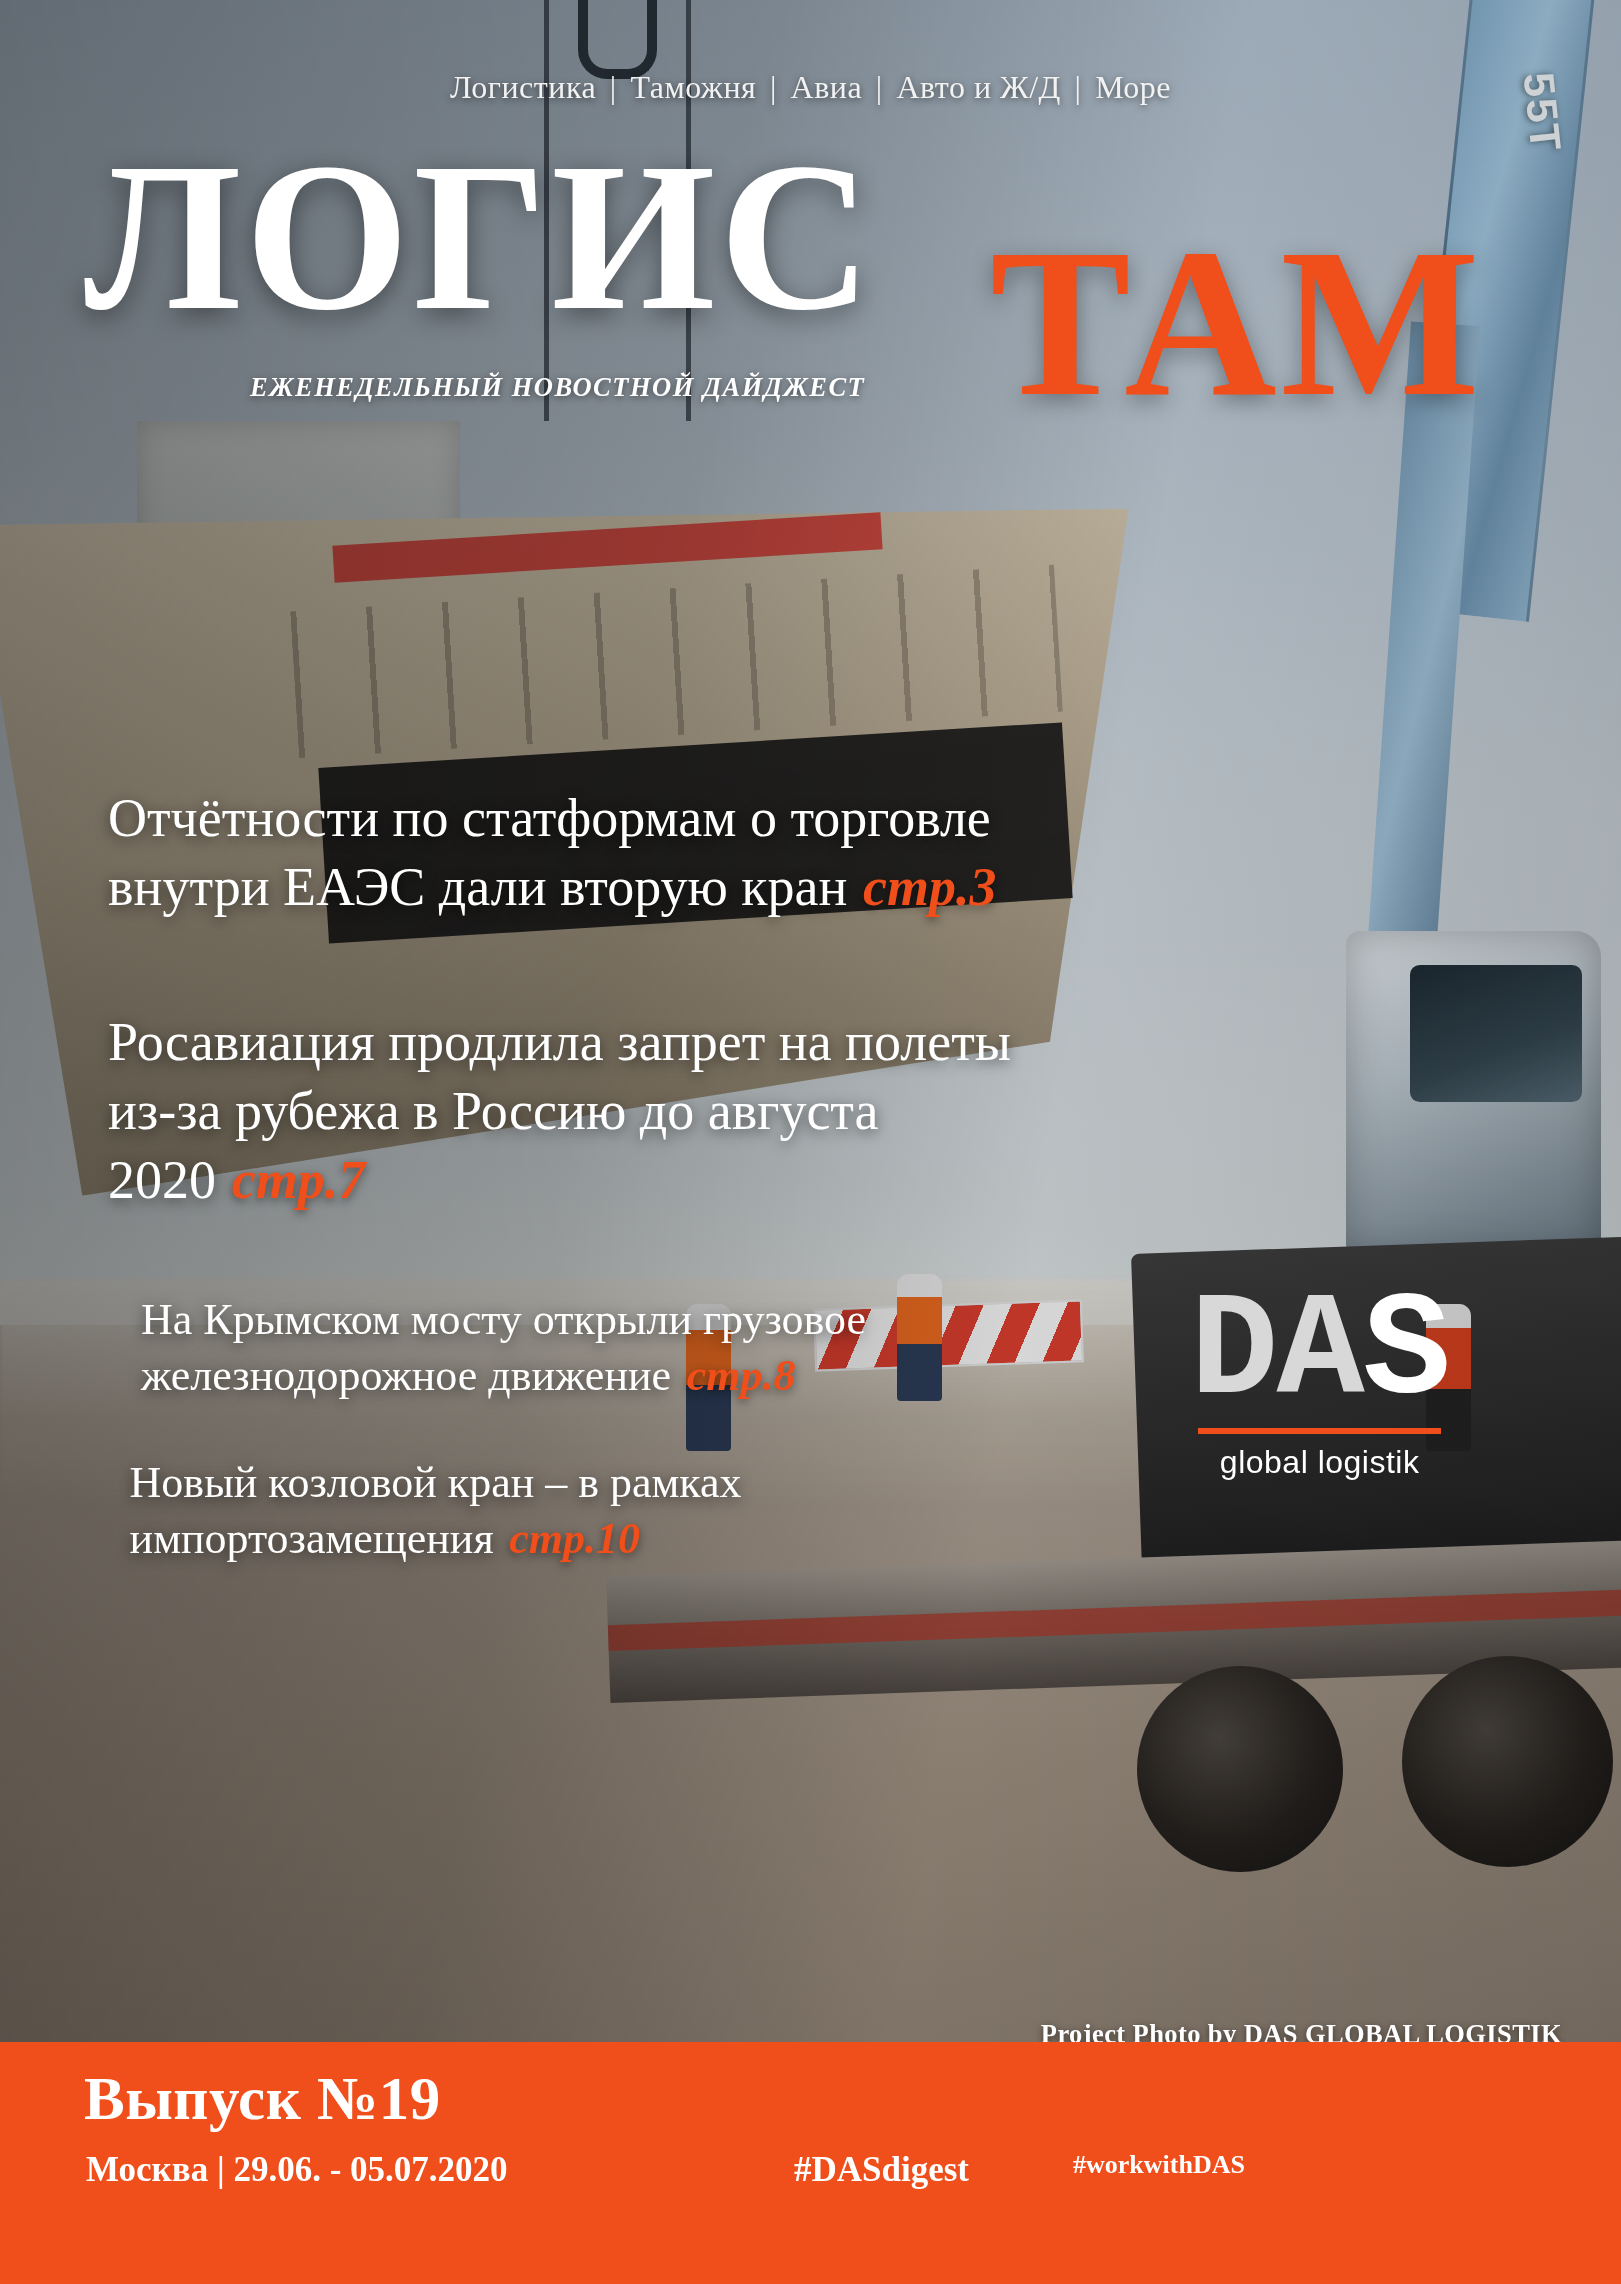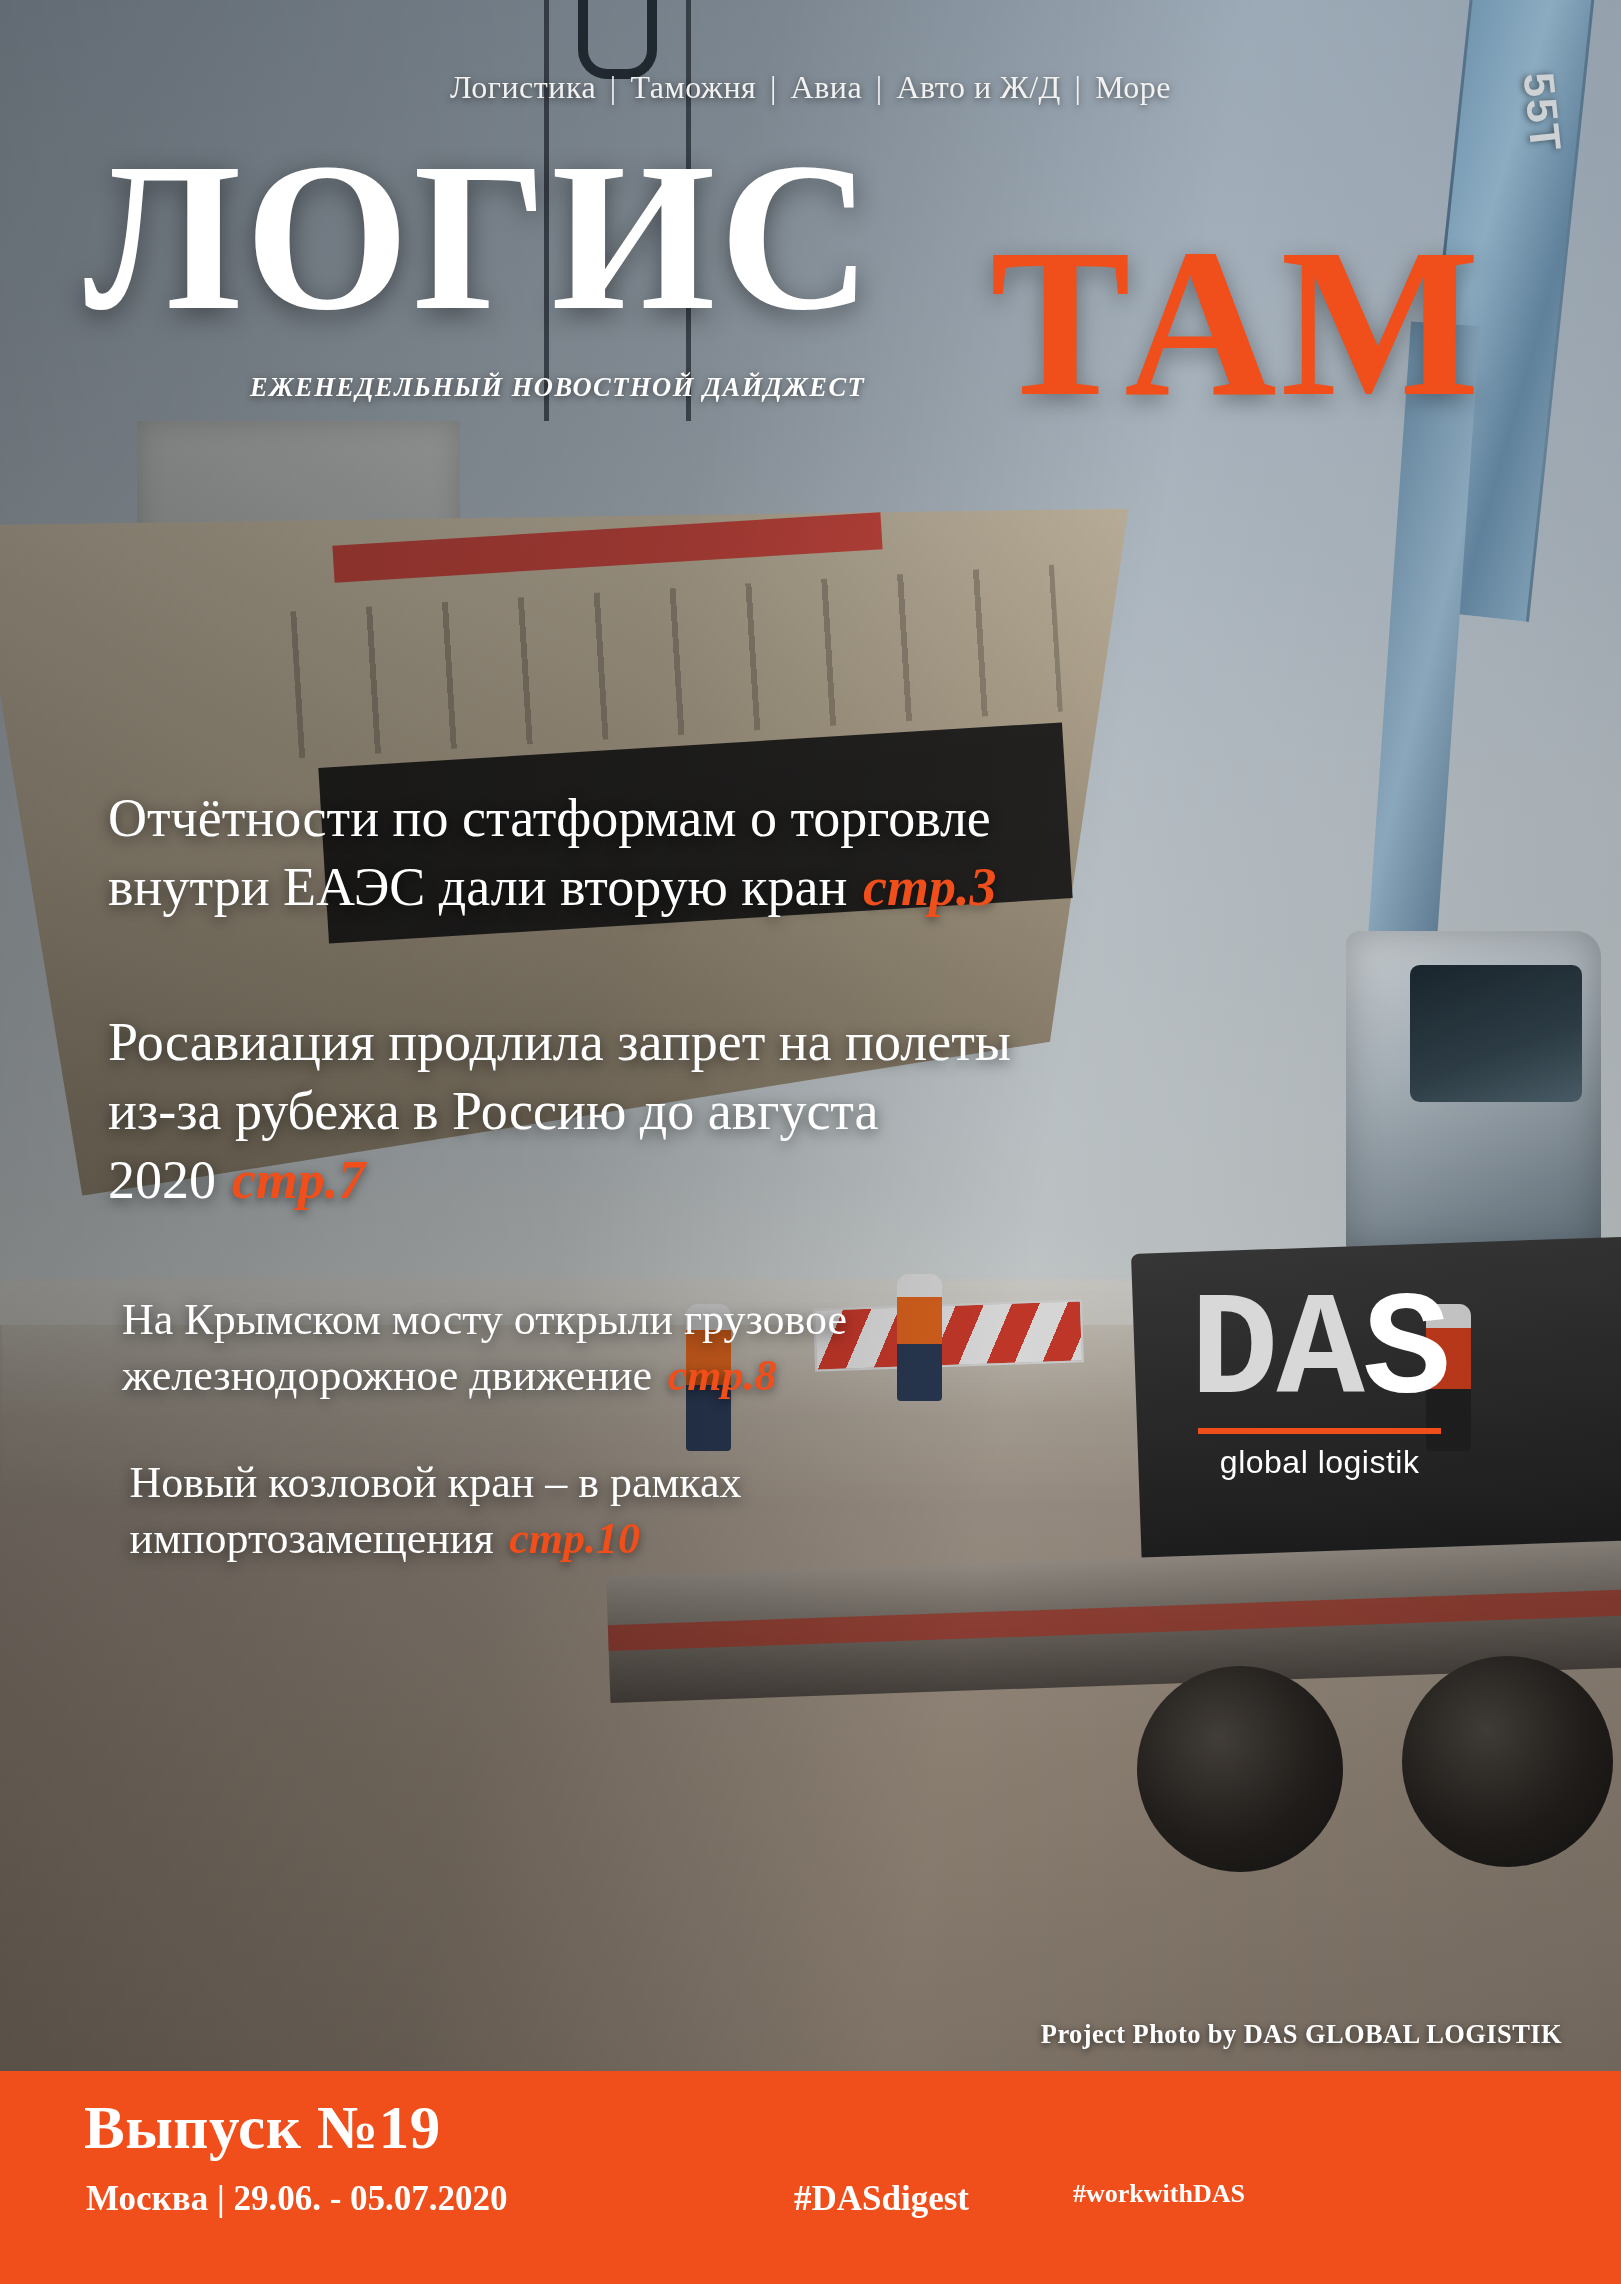--- a/index.html
+++ b/index.html
@@ -265,21 +265,21 @@
   }
 
   .headlines { position: absolute; left: 108px; top: 784px; width: 980px; }
   .hl {
     color: #ffffff;
     text-shadow: 0 2.9px 13.7px rgba(0,0,0,.6);
     line-height: 1.28;
   }
   .hl-1 { font-size: 54px; margin-bottom: 86px; }
   .hl-2 { font-size: 54px; margin-bottom: 76px; }
-  .hl-3 { font-size: 44px; margin-left: 14px; margin-bottom: 51px; }
+  .hl-3 { font-size: 44px; margin-left: 33px; margin-bottom: 51px; }
   .hl-4 { font-size: 44px; margin-left: 21.6px; }
   .page-ref {
     color: #f04e1a;
     font-style: italic;
     font-weight: 700;
     margin-left: 15.7px;
     text-shadow: 0 2.9px 9.8px rgba(0,0,0,.5);
     text-align: center;
   }
 
@@ -315,21 +315,21 @@
     color: #ffffff;
     font-weight: 700;
     font-size: 26.5px;
     letter-spacing: 0.4px;
     text-shadow: 0 2px 7.8px rgba(0,0,0,.6);
   }
 
   .footer {
     position: absolute;
     left: 0; right: 0; bottom: 0;
-    height: 214px;
+    height: 243px;
     background: #f04e1a;
   }
   .issue {
     position: absolute;
     left: 84px; top: 21.6px;
     color: #ffffff;
     font-weight: 700;
     font-size: 61px;
     letter-spacing: 0.5px;
   }

